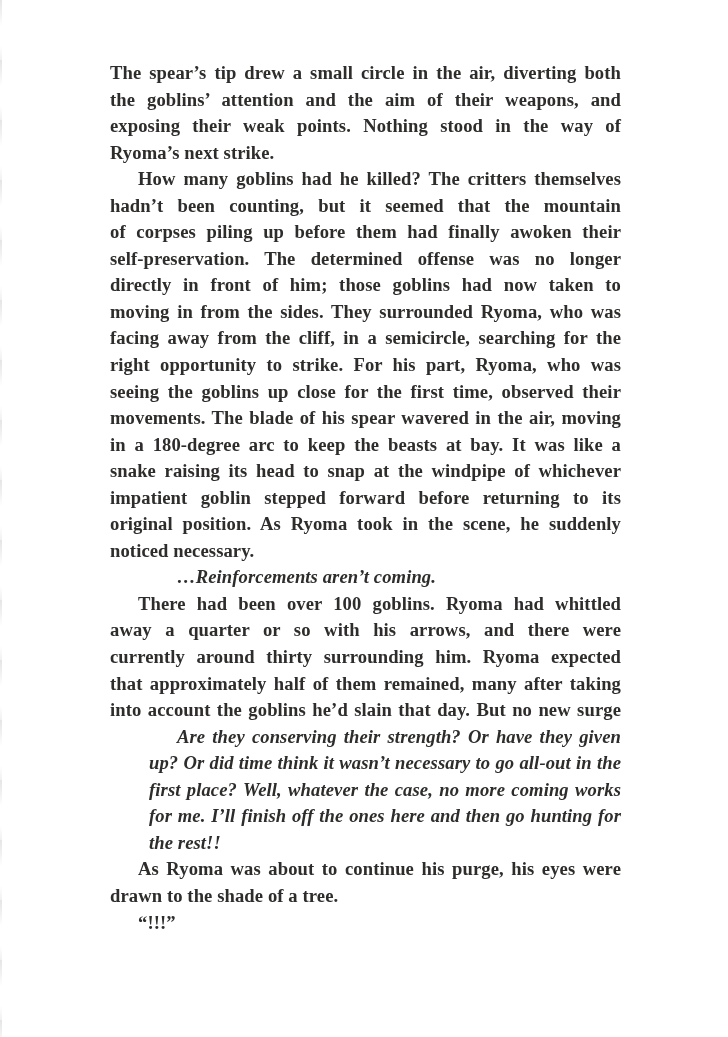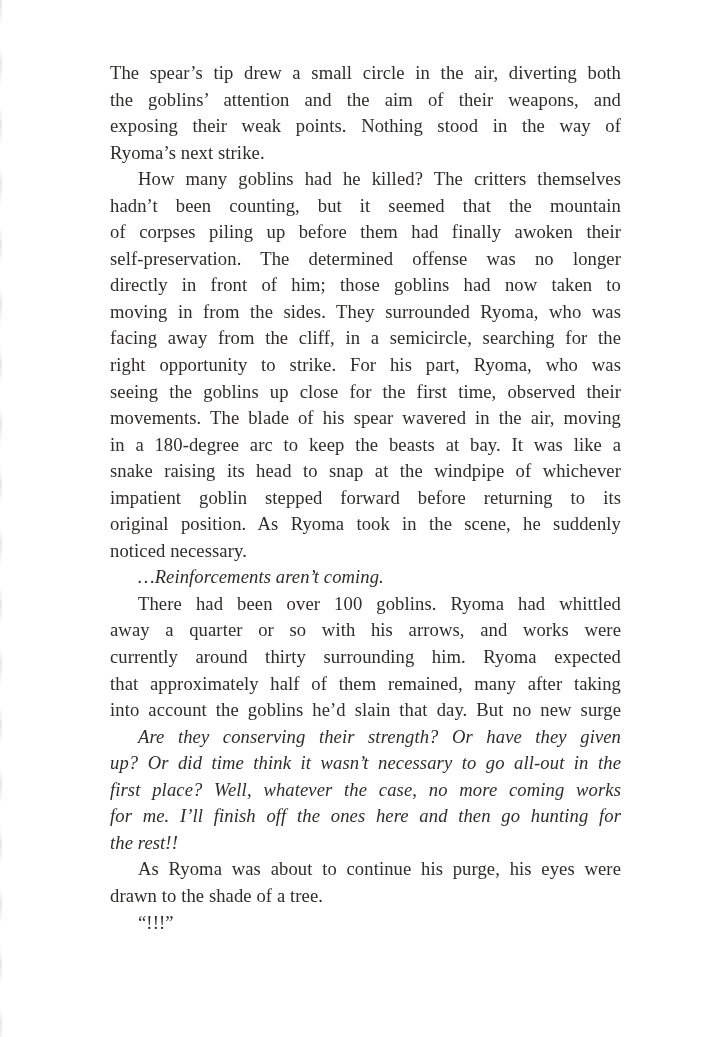--- a/index.html
+++ b/index.html
@@ -7,20 +7,21 @@
     padding: 0;
     background: #ffffff;
   }
   .page {
     position: relative;
     width: 640px;
     height: 1037px;
     background: #ffffff;
     overflow: hidden;
     font-family: "Liberation Serif", "DejaVu Serif", serif;
+    font-weight: bold;
   }
   
   .edge-artifact {
     position: absolute;
     left: 0;
     top: 0;
     width: 2px;
     height: 100%;
     background: repeating-linear-gradient(
       to bottom,
@@ -48,20 +49,21 @@
     letter-spacing: 0.1px;
   }
   .line.last-line {
     text-align-last: left;
   }
   .line.first-line.indented {
     text-indent: 28px;
   }
   .paragraph.italic .line {
     font-style: italic;
+    margin-left: 39px;
   }
 </style>
 </head>
 <body>
 
 <div class="page">
   <div class="edge-artifact"></div>
   <div class="text-block">
       <div class="paragraph">
         <div class="line first-line">The spear’s tip drew a small circle in the air, diverting both</div>
@@ -84,21 +86,21 @@
         <div class="line indented">snake raising its head to snap at the windpipe of whichever</div>
         <div class="line indented">impatient goblin stepped forward before returning to its</div>
         <div class="line indented">original position. As Ryoma took in the scene, he suddenly</div>
         <div class="line last-line indented">noticed necessary.</div>
       </div>
       <div class="paragraph italic">
         <div class="line first-line last-line indented">…Reinforcements aren’t coming.</div>
       </div>
       <div class="paragraph">
         <div class="line first-line indented">There had been over 100 goblins. Ryoma had whittled</div>
-        <div class="line indented">away a quarter or so with his arrows, and works were</div>
+        <div class="line indented">away a quarter or so with his arrows, and there were</div>
         <div class="line indented">currently around thirty surrounding him. Ryoma expected</div>
         <div class="line indented">that approximately half of them remained, many after taking</div>
         <div class="line indented">into account the goblins he’d slain that day. But no new surge</div>
       </div>
       <div class="paragraph italic">
         <div class="line first-line indented">Are they conserving their strength? Or have they given</div>
         <div class="line indented">up? Or did time think it wasn’t necessary to go all-out in the</div>
         <div class="line indented">first place? Well, whatever the case, no more coming works</div>
         <div class="line indented">for me. I’ll finish off the ones here and then go hunting for</div>
         <div class="line last-line indented">the rest!!</div>

